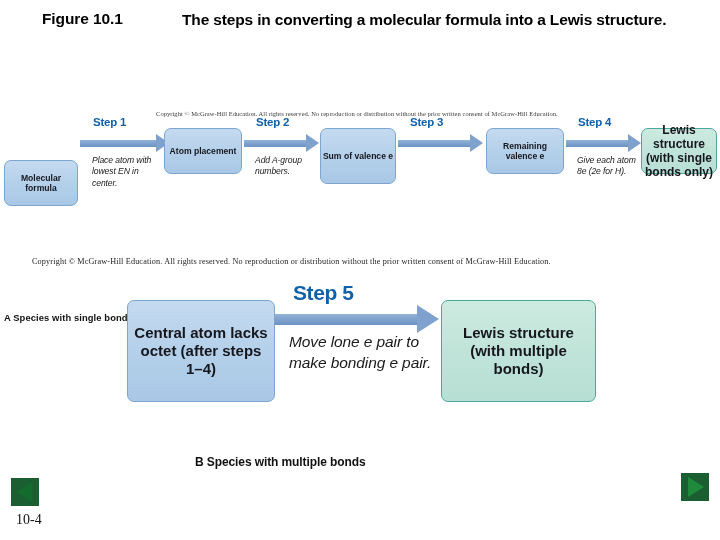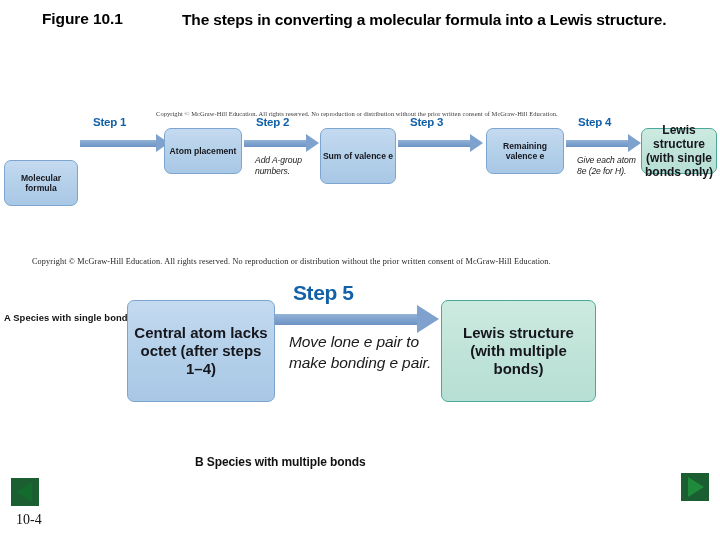--- a/index.html
+++ b/index.html
@@ -257,20 +257,21 @@
 
   <div class="flow-box box-blue" style="left:4px; top:24px; width:74px; height:46px; font-size:8.6px;margin-top:32px;">
     <span>Molecular formula</span>
   </div>
 
   <div class="arrow" style="left:80px; top:30px; width:92px;">
     <div class="shaft" style="width:80px;"></div>
     <div class="head" style="left:76px;"></div>
   </div>
   <div class="step-label" style="left:93px; top:12px;">Step 1</div>
+  <div class="step-desc" style="left:92px; top:51px; width:72px;">Place atom with lowest EN in center.</div>
 
   <div class="flow-box box-blue" style="left:164px; top:24px; width:78px; height:46px; font-size:8.6px;">
     <span>Atom placement</span>
   </div>
 
   <div class="arrow" style="left:244px; top:30px; width:78px;">
     <div class="shaft" style="width:66px;"></div>
     <div class="head" style="left:62px;"></div>
   </div>
   <div class="step-label" style="left:256px; top:12px;">Step 2</div>

